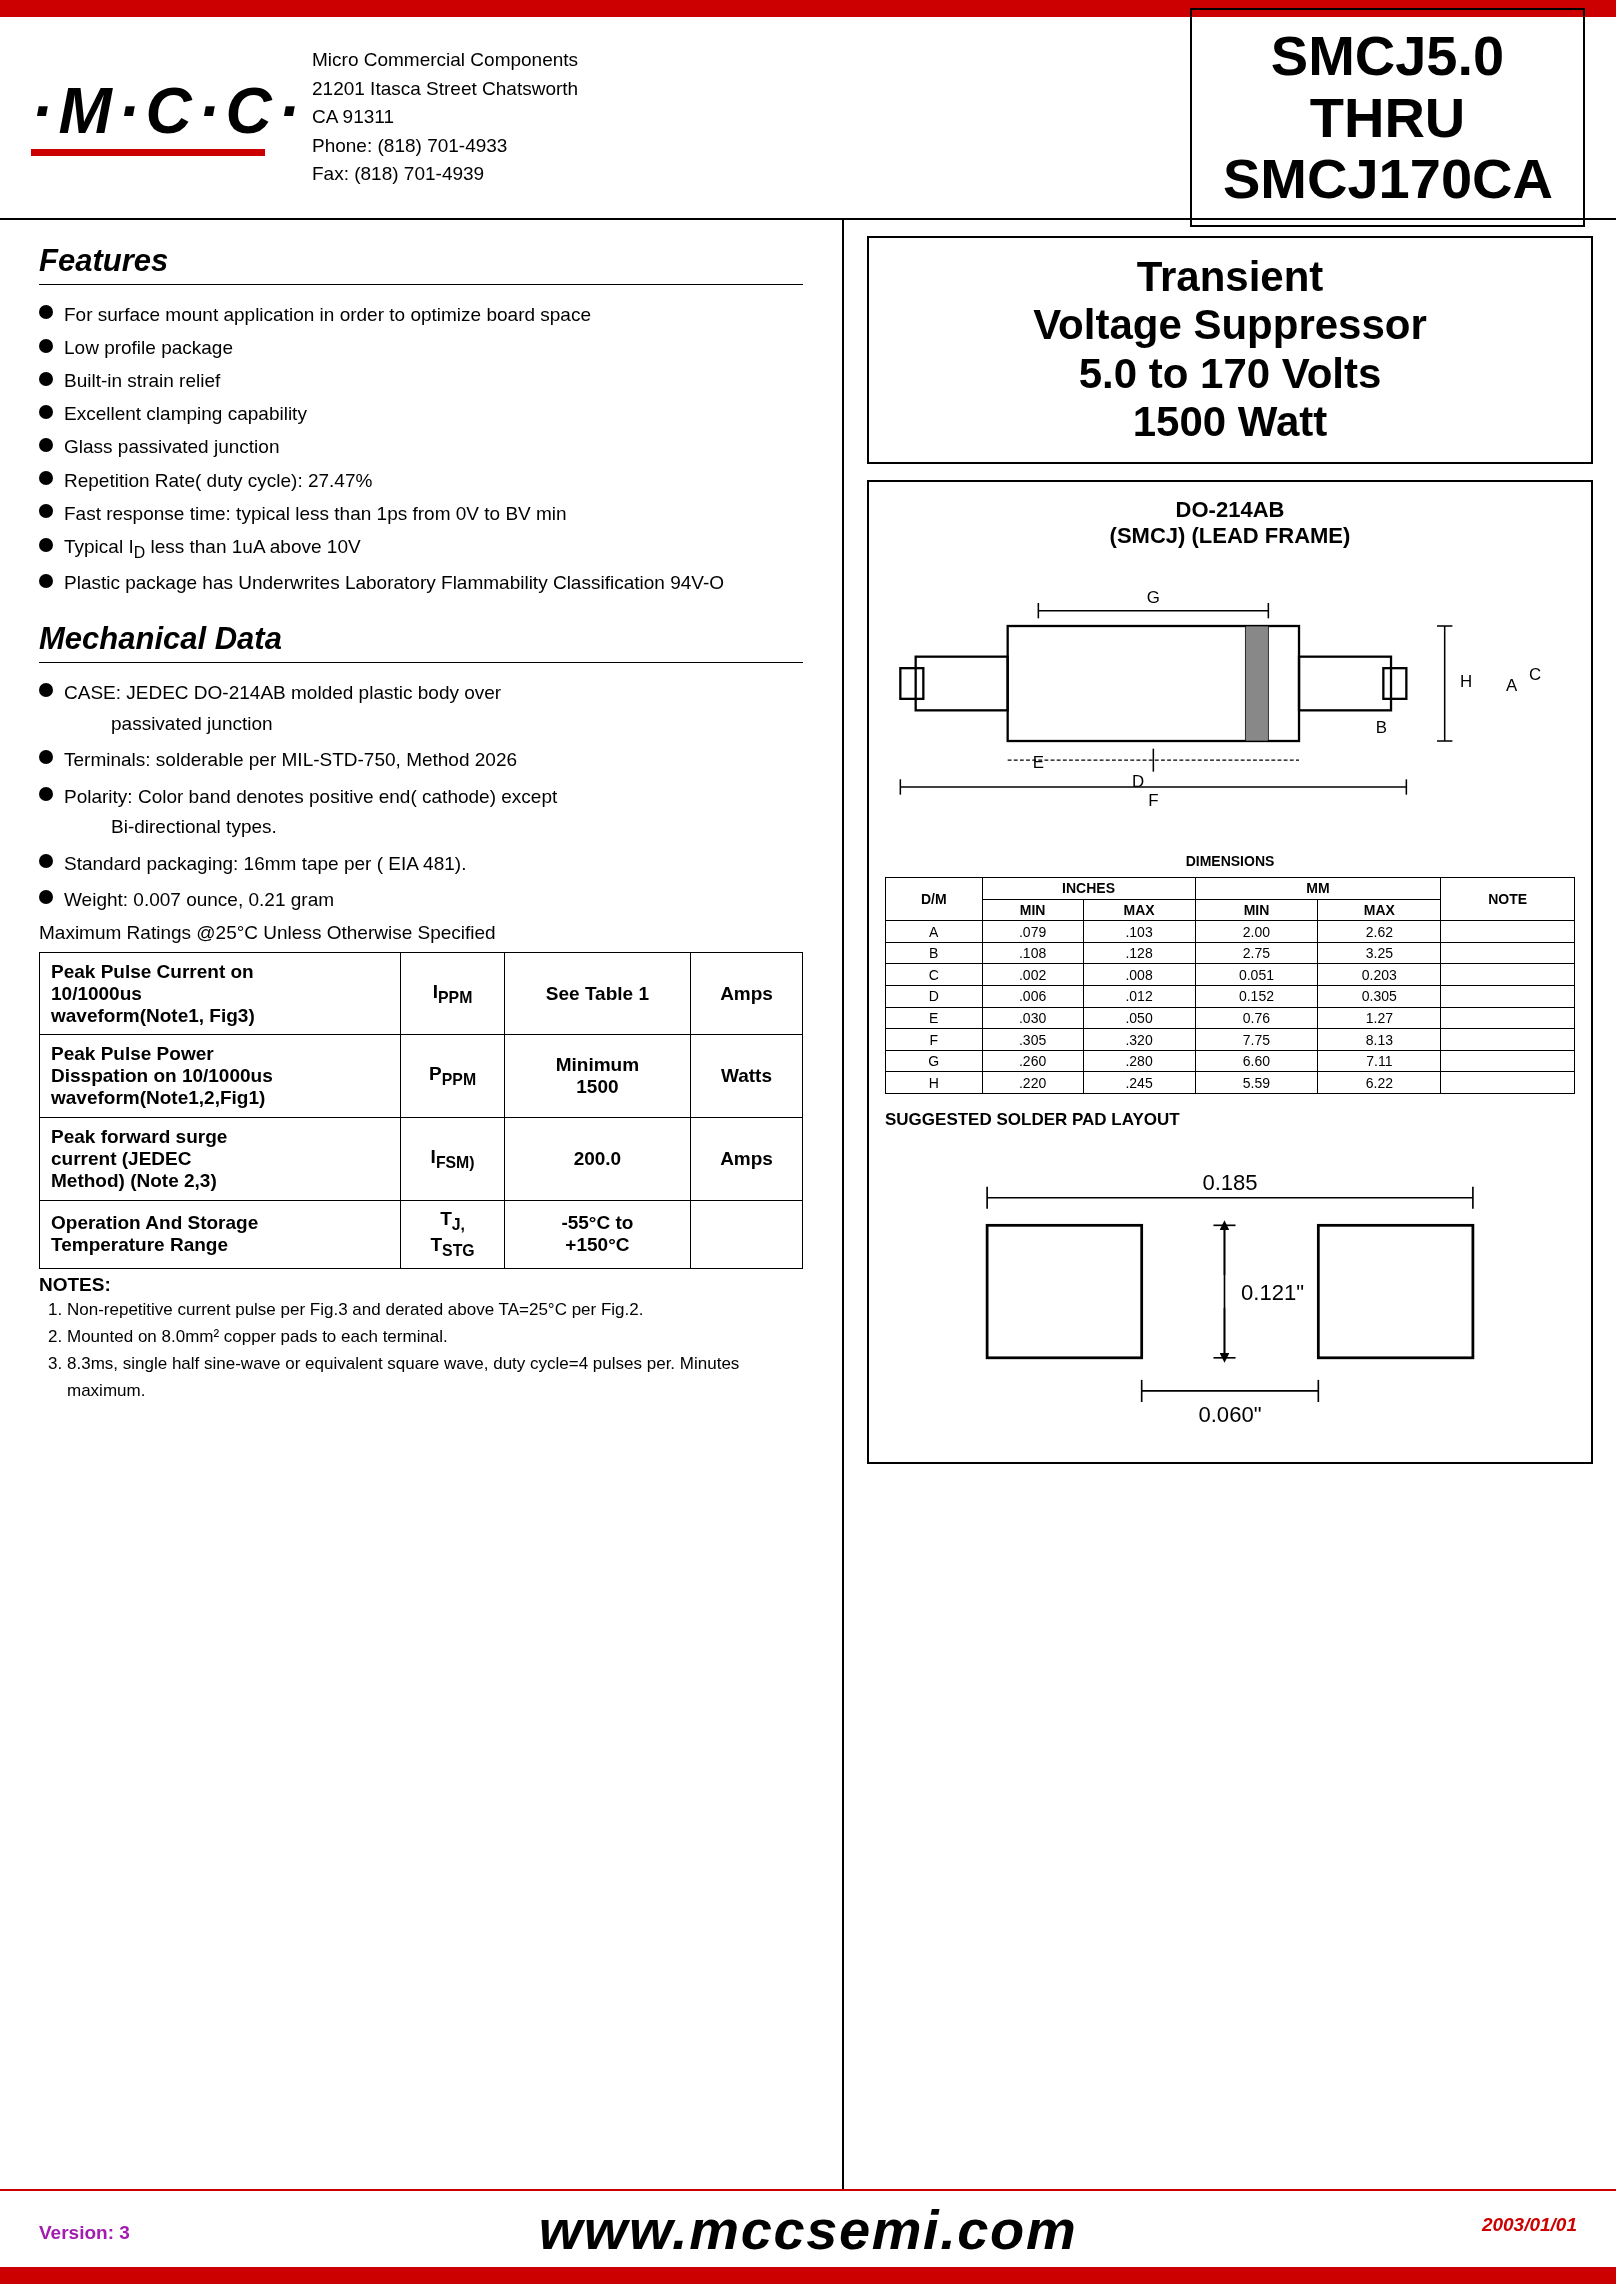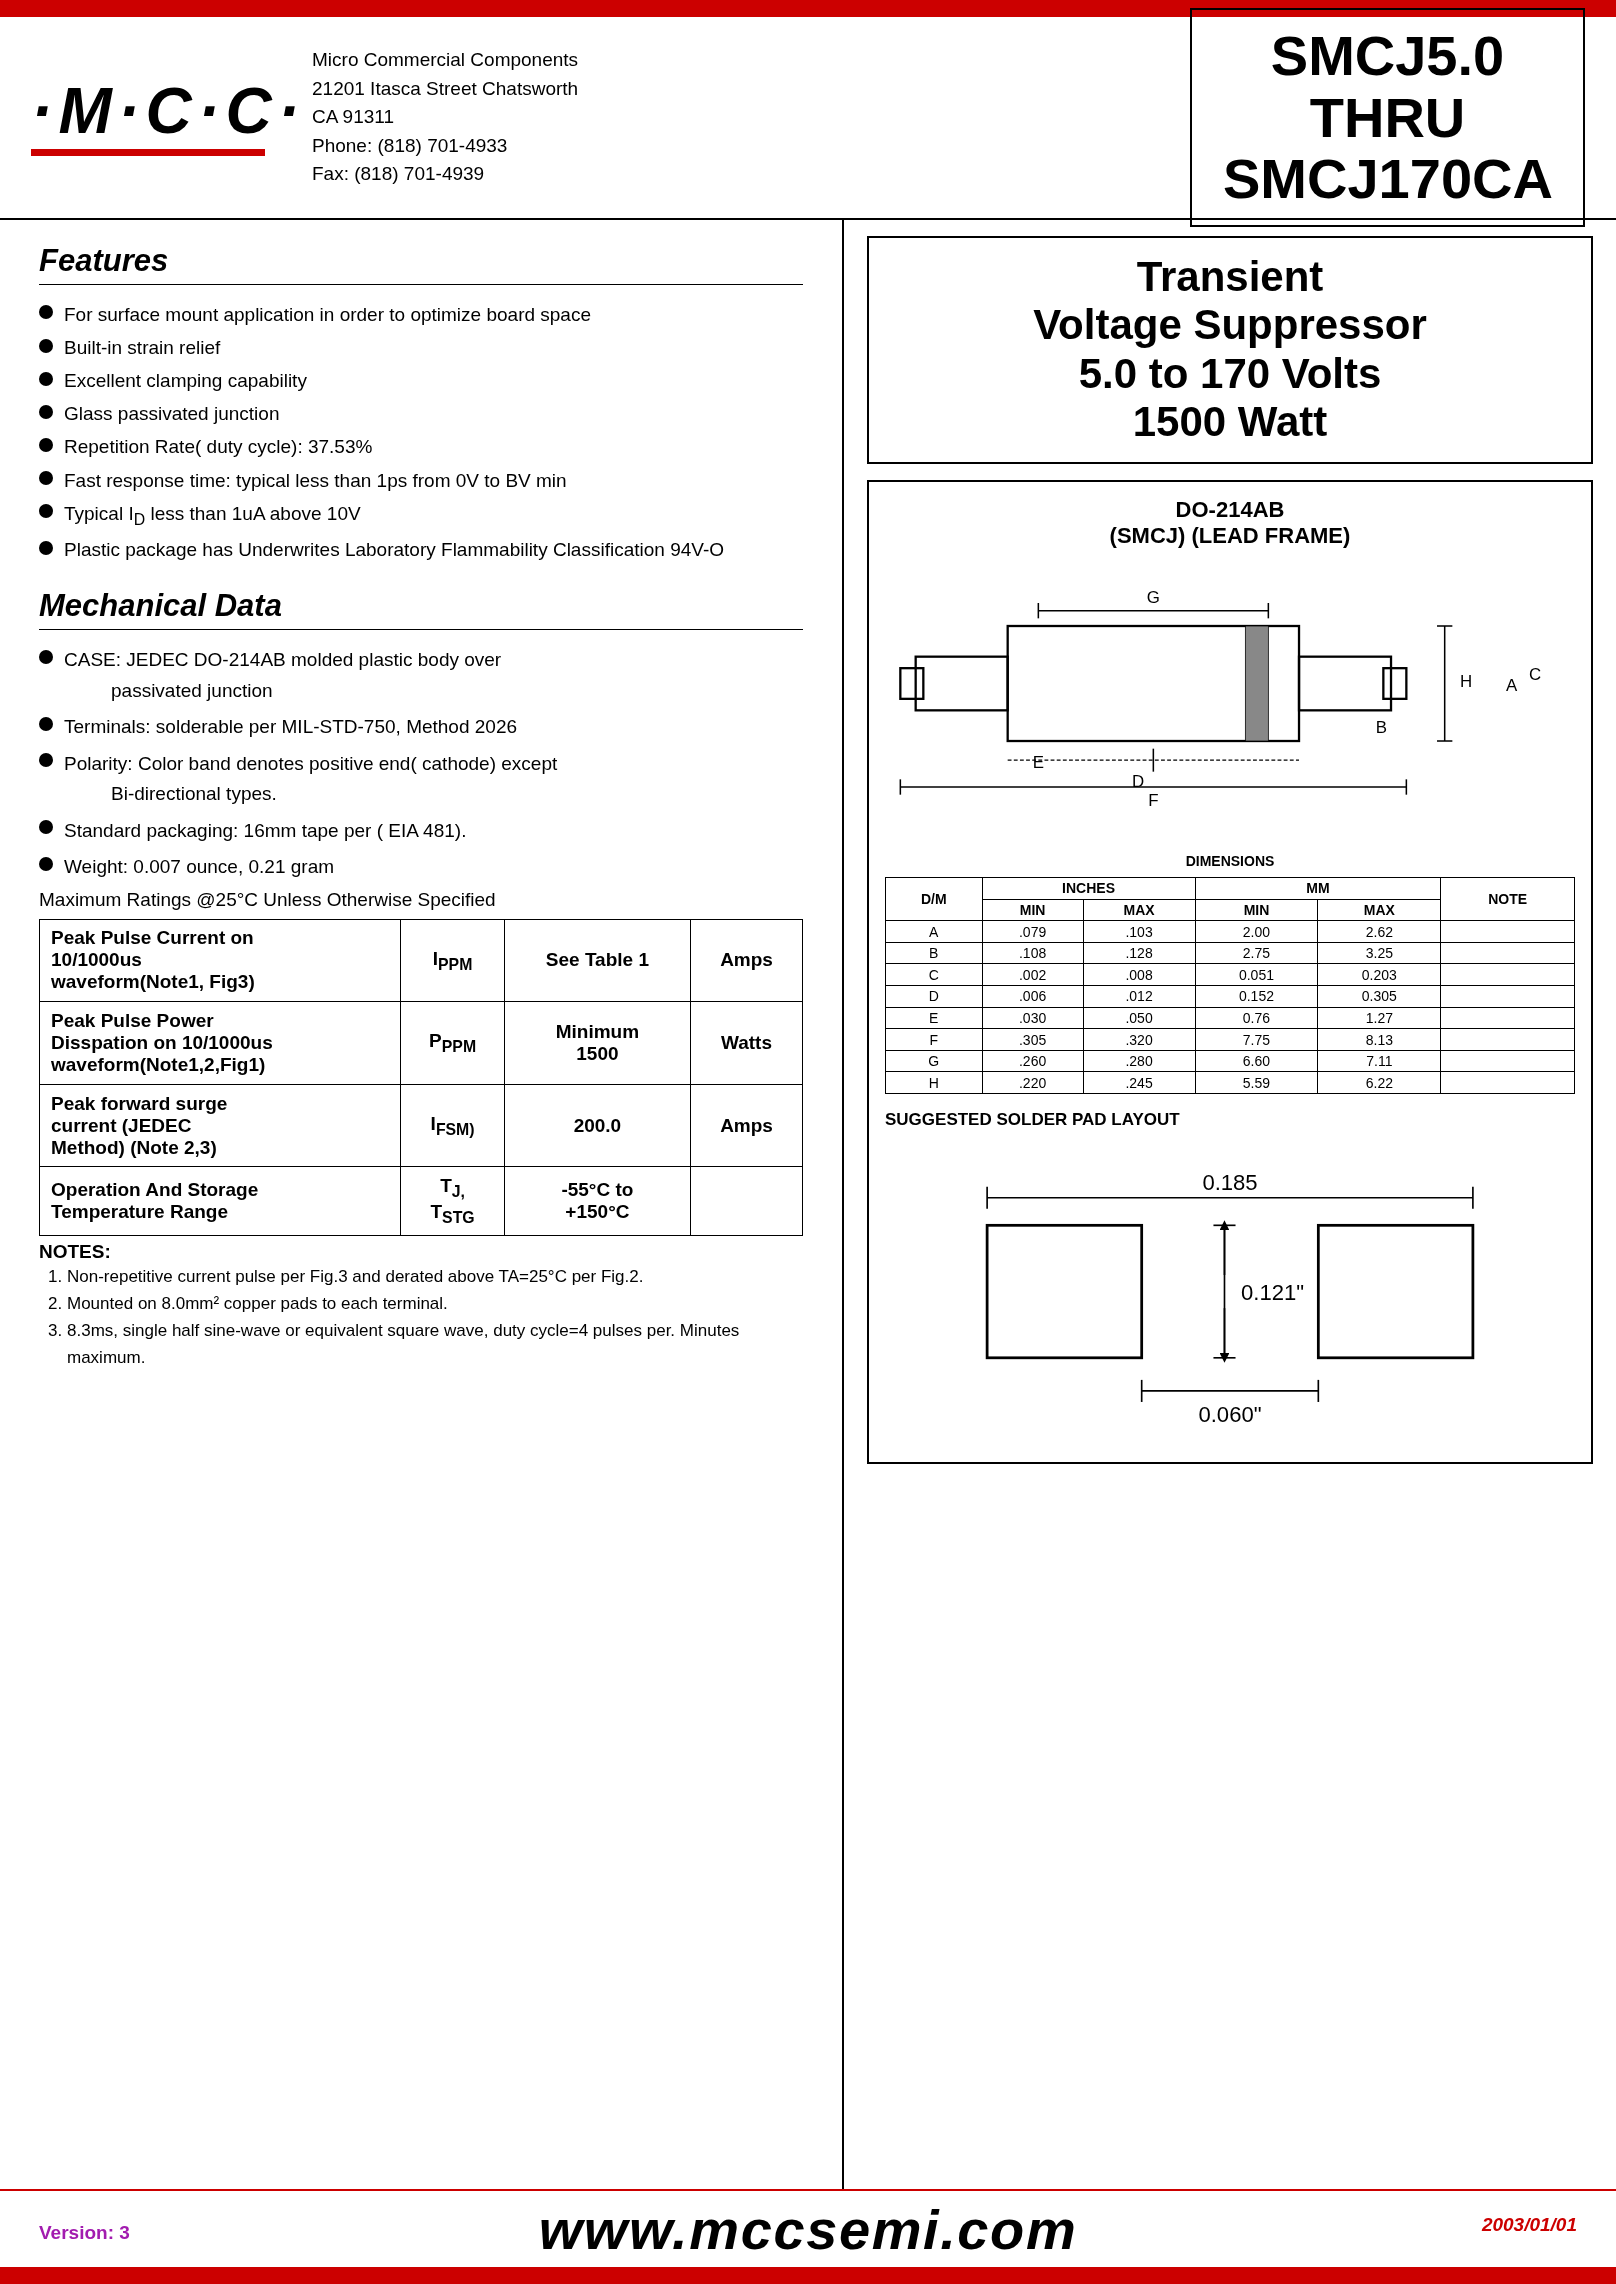--- a/index.html
+++ b/index.html
@@ -342,33 +342,37 @@
   <div class="left-panel">
 
     <div class="section-header">Features</div>
     <ul class="feature-list">
       <li>
           <span class="bullet"></span>
           <span>For surface mount application in order to optimize board space</span>
         </li>
       <li>
           <span class="bullet"></span>
+          <span>Low profile package</span>
+        </li>
+      <li>
+          <span class="bullet"></span>
           <span>Built-in strain relief</span>
         </li>
       <li>
           <span class="bullet"></span>
           <span>Excellent clamping capability</span>
         </li>
       <li>
           <span class="bullet"></span>
           <span>Glass passivated junction</span>
         </li>
       <li>
           <span class="bullet"></span>
-          <span>Repetition Rate( duty cycle): 37.53%</span>
+          <span>Repetition Rate( duty cycle): 27.47%</span>
         </li>
       <li>
           <span class="bullet"></span>
           <span>Fast response time: typical less than 1ps from 0V to BV min</span>
         </li>
       <li>
           <span class="bullet"></span>
           <span>Typical I<sub>D</sub> less than 1uA above 10V</span>
         </li>
       <li>

